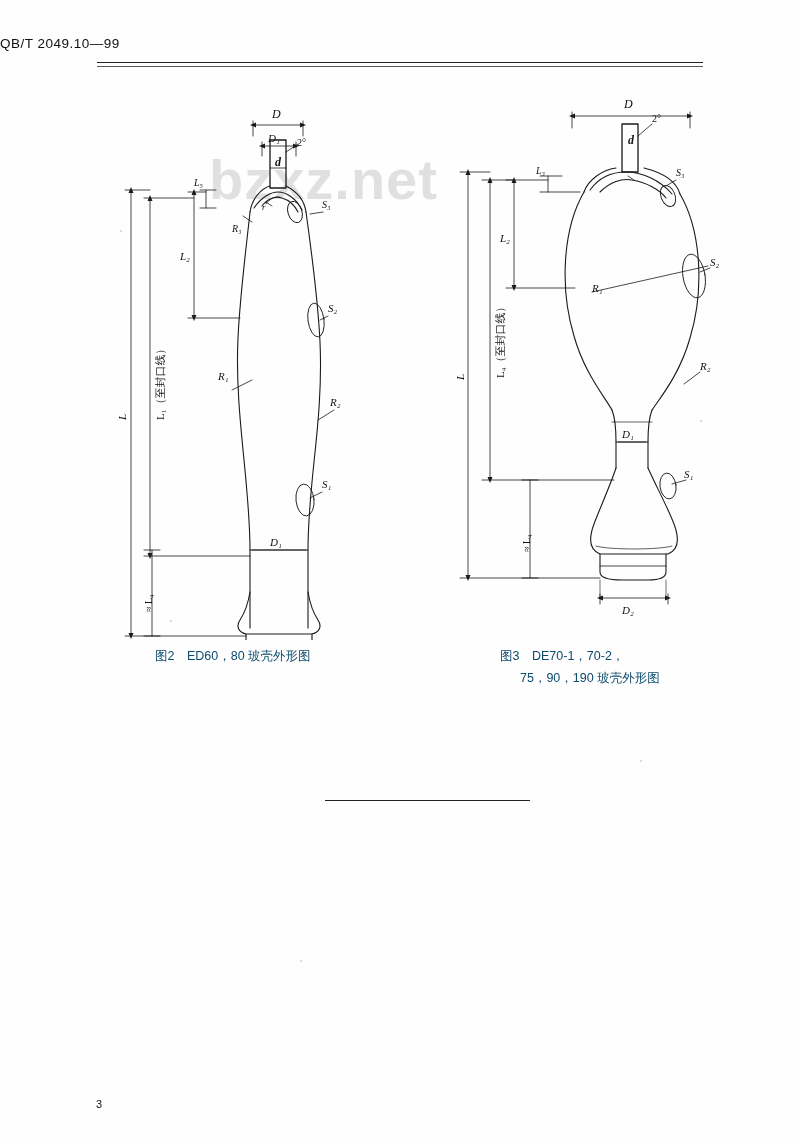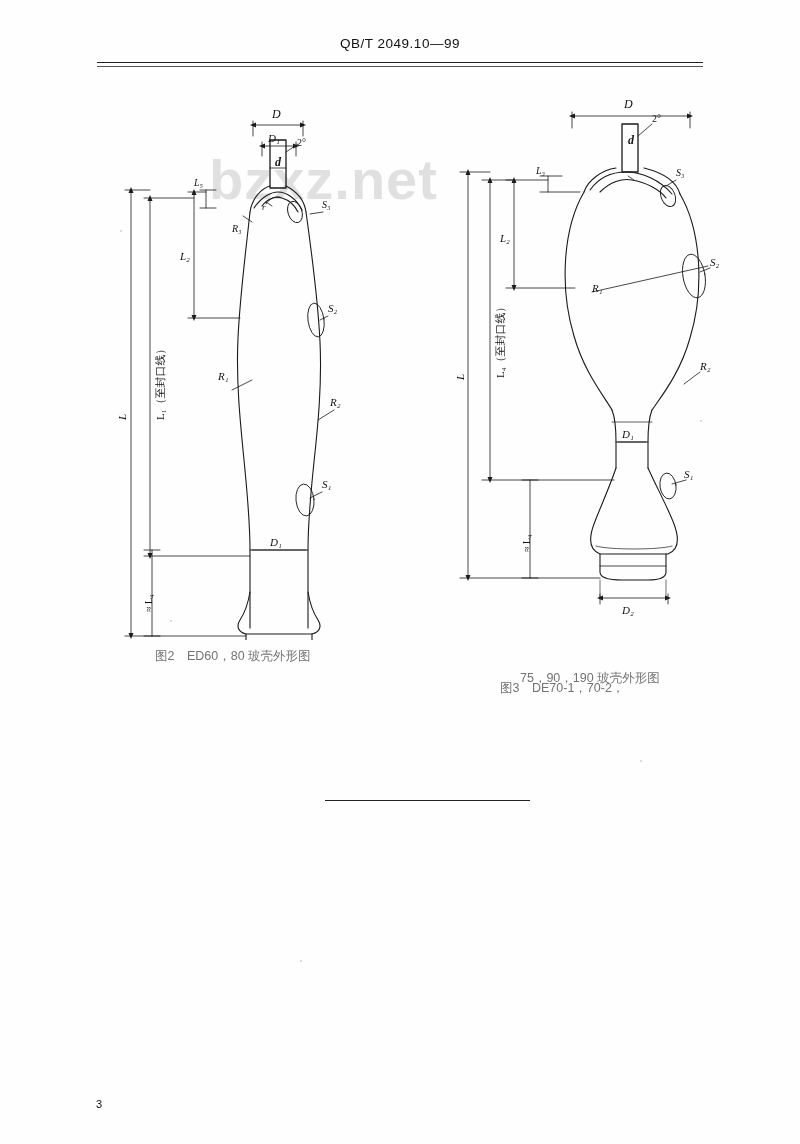--- a/index.html
+++ b/index.html
@@ -22,21 +22,21 @@
     height: 1144px;
     background: #fefefe;
   }
 
   
   .header-std {
     position: absolute;
     top: 36px;
     left: 0;
     width: 800px;
-    text-align: center;
+    text-align: left;
     font-family: "Liberation Sans", sans-serif;
     font-size: 13.5px;
     letter-spacing: 0.5px;
     color: #111;
   }
   .header-rule {
     position: absolute;
     top: 62px;
     left: 97px;
     width: 606px;
@@ -70,25 +70,25 @@
     left: 0; top: 80px;
     width: 800px;
     height: 560px;
   }
   .fig-svg { position: absolute; top: 0; left: 0; }
 
   .caption {
     position: absolute;
     font-family: "Liberation Sans", sans-serif;
     font-size: 12.5px;
-    color: #737373;
+    color: #0c4a6e;
     white-space: pre;
   }
   #cap1 { left: 155px; top: 648px; }
-  #cap2 { left: 500px; top: 648px; margin-top: 32px; }
+  #cap2 { left: 500px; top: 648px; }
   #cap2b { left: 520px; top: 670px; }
 
   .bottom-rule {
     position: absolute;
     left: 325px;
     top: 800px;
     width: 205px;
     height: 0;
     border-top: 1.2px solid #222;
   }

